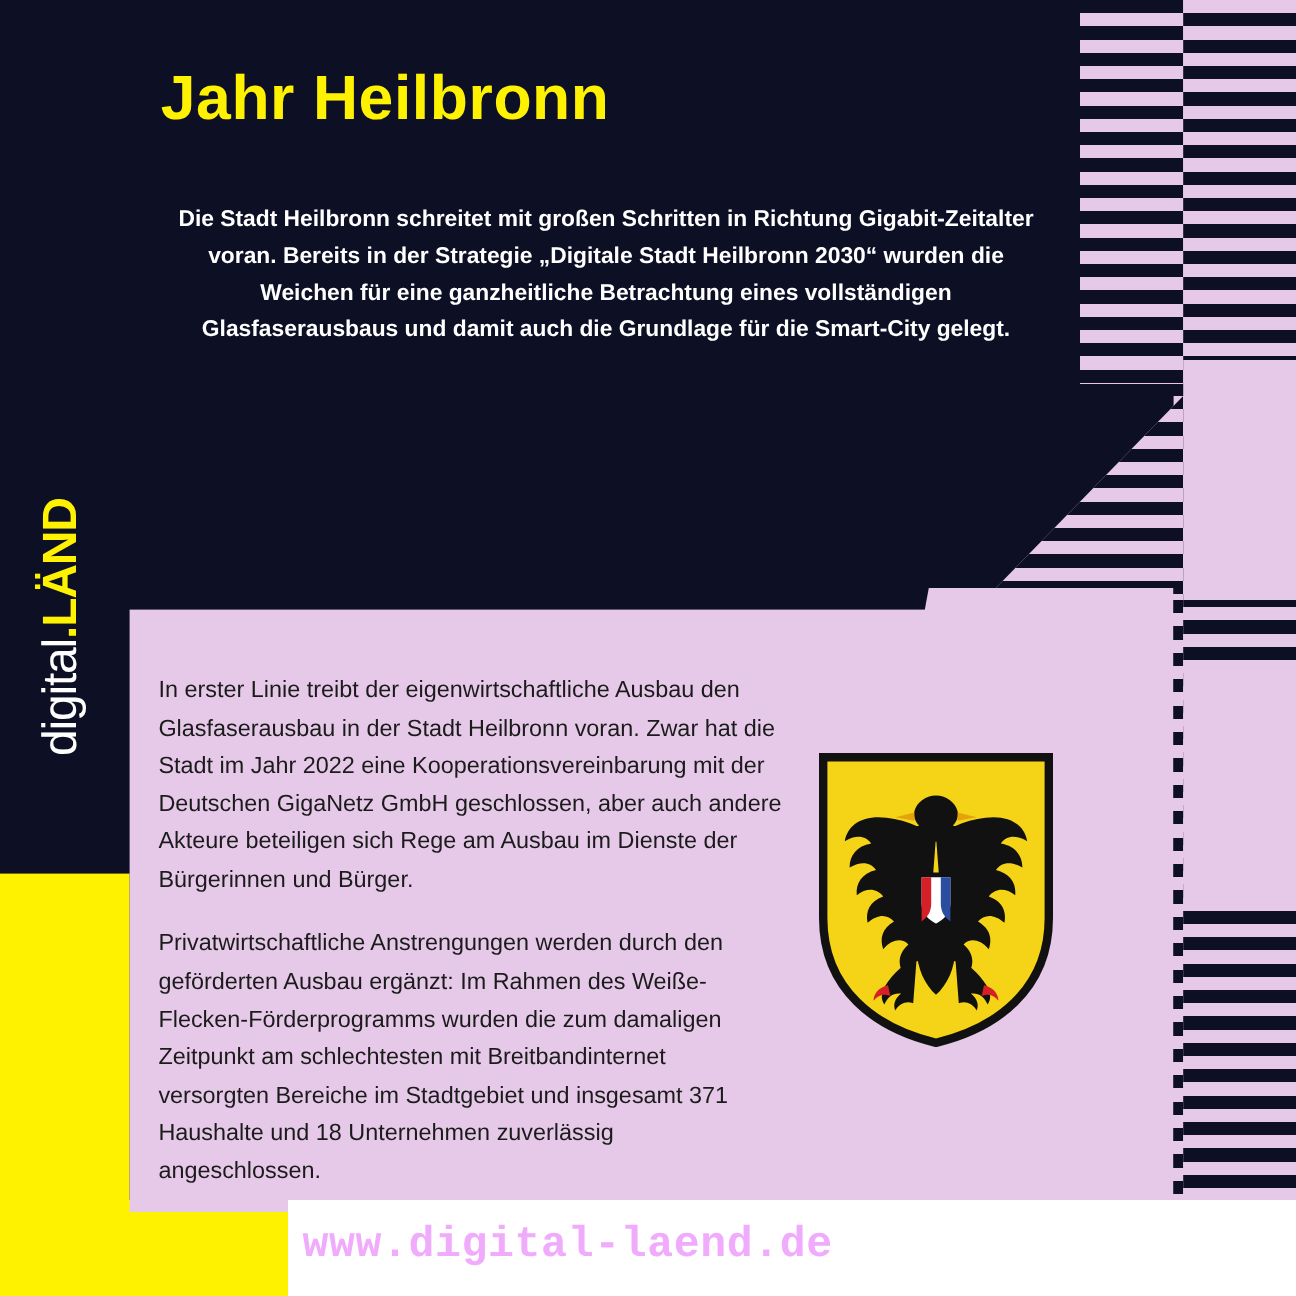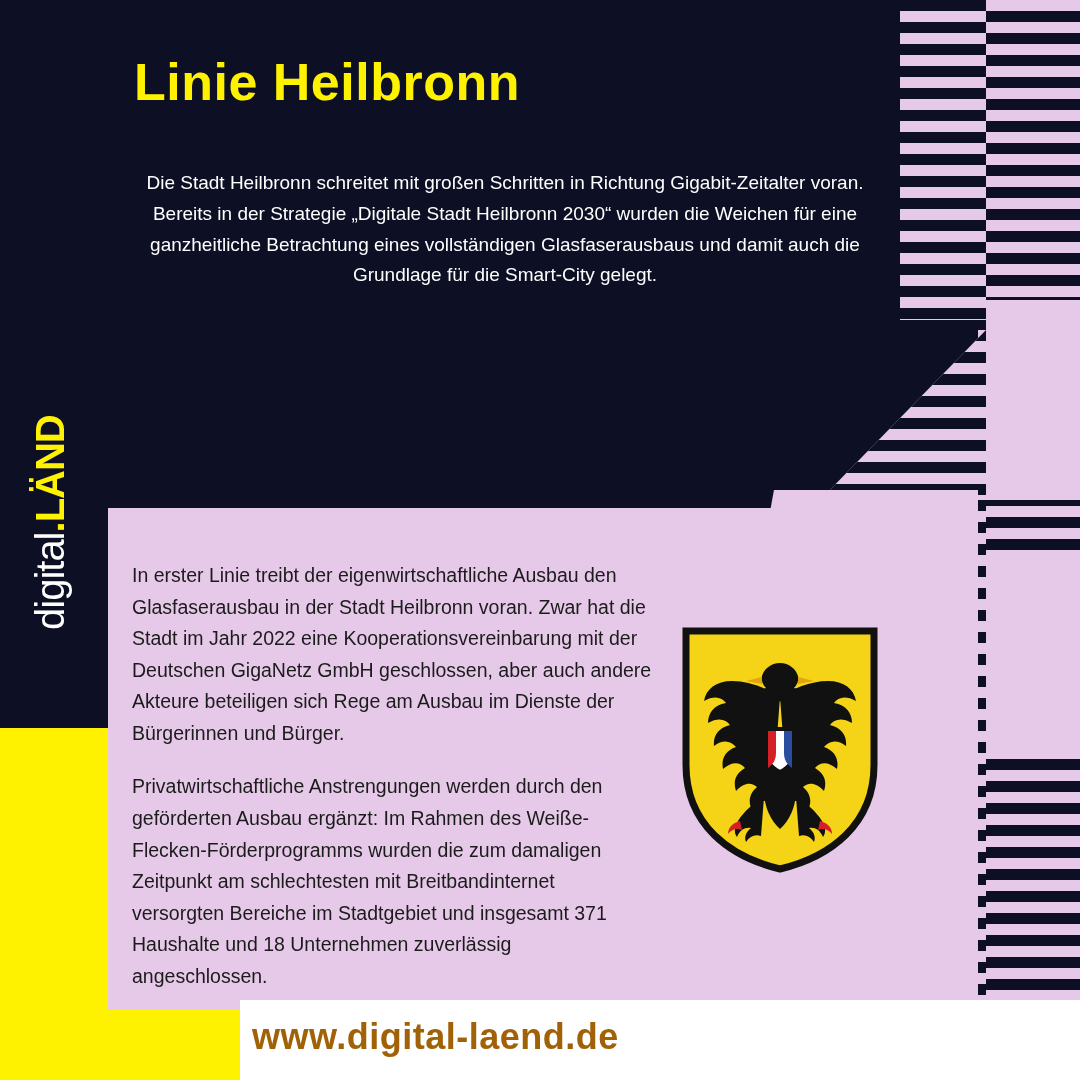--- a/index.html
+++ b/index.html
@@ -113,21 +113,21 @@
   }
 
   
   .intro {
     position:absolute;
     left:140px; top:168px;
     width:730px;
     text-align:center;
     color:#ffffff;
     font-size:19px;
-    font-weight:400;
+    font-weight:700;
     line-height:1.62;
   }
 
   
   .body-card {
     position:absolute;
     left:108px; top:508px;
     width:790px; height:502px;
     background:#e6c9e8;
   }
@@ -154,22 +154,23 @@
     position:absolute;
     left:240px; bottom:0;
     width:840px; height:80px;
     background:#ffffff;
   }
   .footer-url {
     position:absolute;
     left:252px; bottom:22px;
     font-size:36px;
     font-weight:700;
-    color:#a16207;
+    color:#f0abfc;
     letter-spacing:0.5px;
+    font-family:Liberation Mono, monospace;
   }
 </style>
 </head>
 <body>
 
 <div id="poster">
 
   <div class="stripe-panel"></div>
 
   <div class="sq-rings" style="left:986px; top:300px; width:94px; height:200px;"></div>
@@ -183,21 +184,21 @@
 
   <div class="yellow-left"></div>
   <div class="yellow-bottom"></div>
 
   <div class="logo-vert">
     <div class="logo-inner">
       <span class="logo-digital">digital</span><span class="logo-dot">.</span><span class="logo-laend">LÄND</span>
     </div>
   </div>
 
-  <h1 class="headline">Linie Heilbronn</h1>
+  <h1 class="headline">Jahr Heilbronn</h1>
 
   <div class="intro">Die Stadt Heilbronn schreitet mit großen Schritten in Richtung Gigabit-Zeitalter voran. Bereits in der Strategie „Digitale Stadt Heilbronn 2030“ wurden die Weichen für eine ganzheitliche Betrachtung eines vollständigen Glasfaserausbaus und damit auch die Grundlage für die Smart-City gelegt.</div>
 
   <div class="body-card">
     <div class="body-text">
       <p>In erster Linie treibt der eigenwirtschaftliche Ausbau den Glasfaserausbau in der Stadt Heilbronn voran. Zwar hat die Stadt im Jahr 2022 eine Kooperationsvereinbarung mit der Deutschen GigaNetz GmbH geschlossen, aber auch andere Akteure beteiligen sich Rege am Ausbau im Dienste der Bürgerinnen und Bürger.</p>
       <p>Privatwirtschaftliche Anstrengungen werden durch den geförderten Ausbau ergänzt: Im Rahmen des Weiße-Flecken-Förderprogramms wurden die zum damaligen Zeitpunkt am schlechtesten mit Breitbandinternet versorgten Bereiche im Stadtgebiet und insgesamt 371 Haushalte und 18 Unternehmen zuverlässig angeschlossen.</p>
     </div>
   </div>
 

